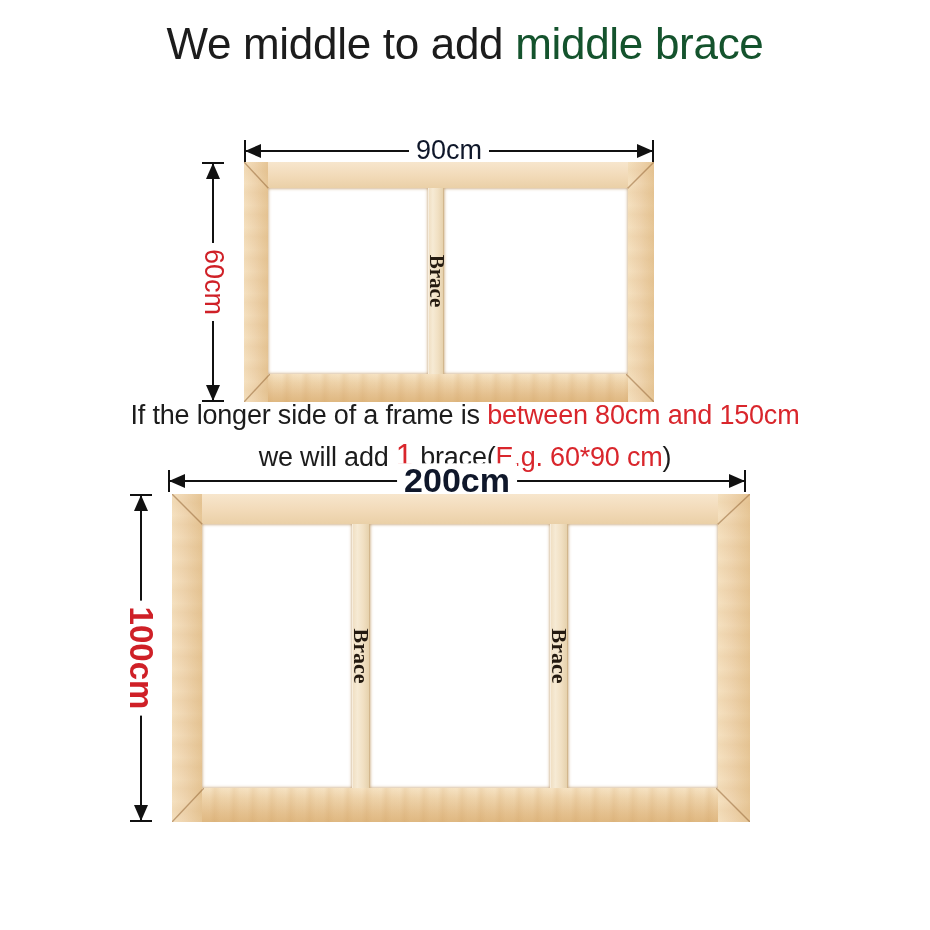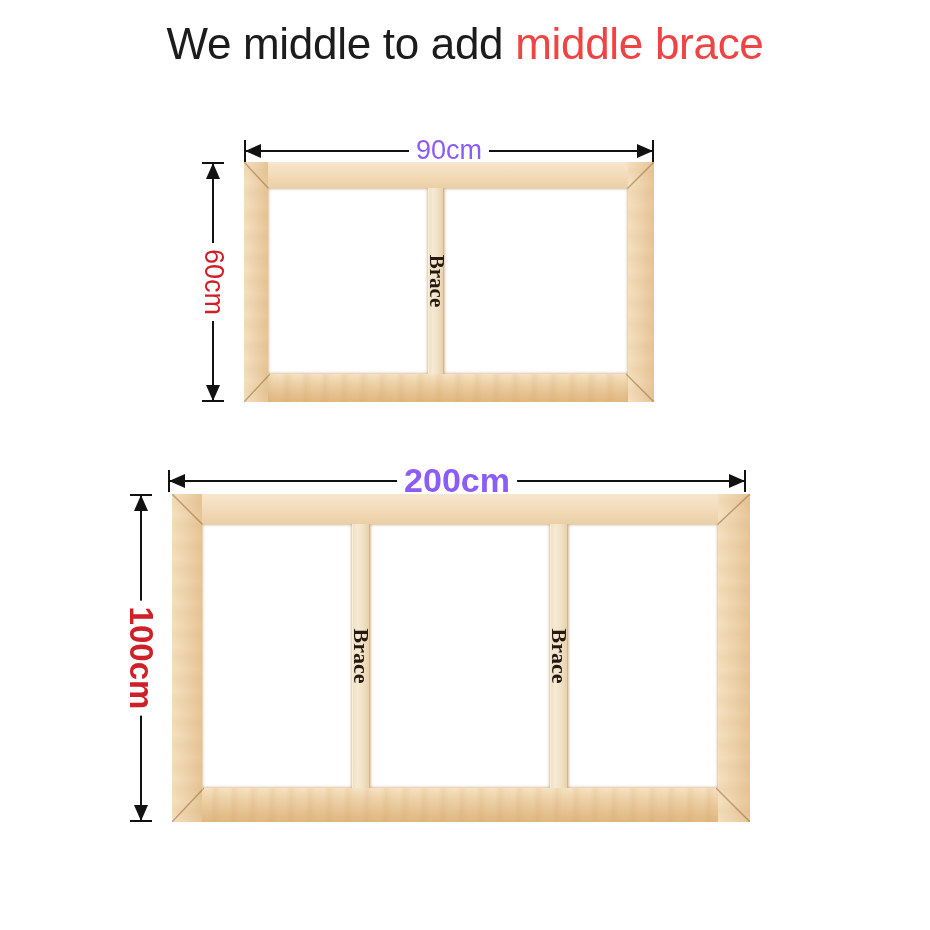--- a/index.html
+++ b/index.html
@@ -11,21 +11,21 @@
   }
   #page { position: relative; width: 930px; height: 930px; background: #fff; }
 
   
   .headline {
     position: absolute; left: 0; top: 18px; width: 930px;
     text-align: center; line-height: 1.18;
     font-size: 44px; font-weight: 400; color: #1c1c1c;
     letter-spacing: -0.3px;
   }
-  .headline .red { color: #ef4444; }
+  .headline .red { color: #14532d; }
   .headline .l2 { display: block; }
 
   
   .caption {
     position: absolute; left: 0; width: 930px; text-align: center;
     color: #1c1c1c; line-height: 1.3; font-size: 27px; letter-spacing: -0.2px;
   }
   .caption .red { color: #d9262c; }
   .caption .line2 { display: block; margin-top: 3px; }
   .caption .big { font-size: 31px; }
@@ -104,21 +104,21 @@
   }
   .dim-h .cap-l { left: 0; } .dim-h .cap-r { right: 0; }
   .dim-h .arw { position: absolute; top: 4px; width: 0; height: 0;
     border-top: 7px solid transparent; border-bottom: 7px solid transparent; }
   .dim-h .arw-l { left: 1px; border-right: 16px solid #111; }
   .dim-h .arw-r { right: 1px; border-left: 16px solid #111; }
   .dim-h .label {
     position: absolute; left: 50%; top: 50%;
     transform: translate(-50%, -52%);
     background: #fff; padding: 0 7px;
-    color: #8b5cf6; white-space: nowrap; line-height: 1; text-align: center;
+    color: #0f172a; white-space: nowrap; line-height: 1; text-align: center;
   }
 
   .dim-v { position: absolute; width: 22px; }
   .dim-v .bar { position: absolute; top: 0; bottom: 0; left: 10px; width: 2px; background: #111; }
   .dim-v .cap-t, .dim-v .cap-b {
     position: absolute; left: 0; height: 2px; width: 22px; background: #111;
   }
   .dim-v .cap-t { top: 0; } .dim-v .cap-b { bottom: 0; }
   .dim-v .arw { position: absolute; left: 4px; width: 0; height: 0;
     border-left: 7px solid transparent; border-right: 7px solid transparent; }
@@ -192,20 +192,24 @@
       <div class="opening" style="left:24px; top:26px; width:160px; height:186px;"></div>
 
       <div class="opening" style="left:200px; top:26px; width:184px; height:186px;"></div>
 
       <div class="brace" style="left:184px; top:26px; width:16px; height:186px;">
         <span class="brace-label" style="font-size:21px;">Brace</span>
       </div>
     </div>
   </div>
 
+  <div class="caption" id="caption-1">
+    <span>If the longer side of a frame is </span><span class="red">between 80cm and 150cm</span>
+    <span class="line2"><span>we will add </span><span class="red big">1</span><span> brace(</span><span class="red">E.g. 60*90 cm</span><span>)</span></span>
+  </div>
 
   <div class="frame-block" style="left:122px; top:470px; width:640px; height:352px;">
 
     <div class="dim-h" style="left:46px; top:0px; width:578px;">
       <div class="bar"></div>
       <div class="cap-l"></div>
       <div class="cap-r"></div>
       <div class="arw arw-l"></div>
       <div class="arw arw-r"></div>
       <div class="label" style="font-size:34px;font-weight:700;">200cm</div>

